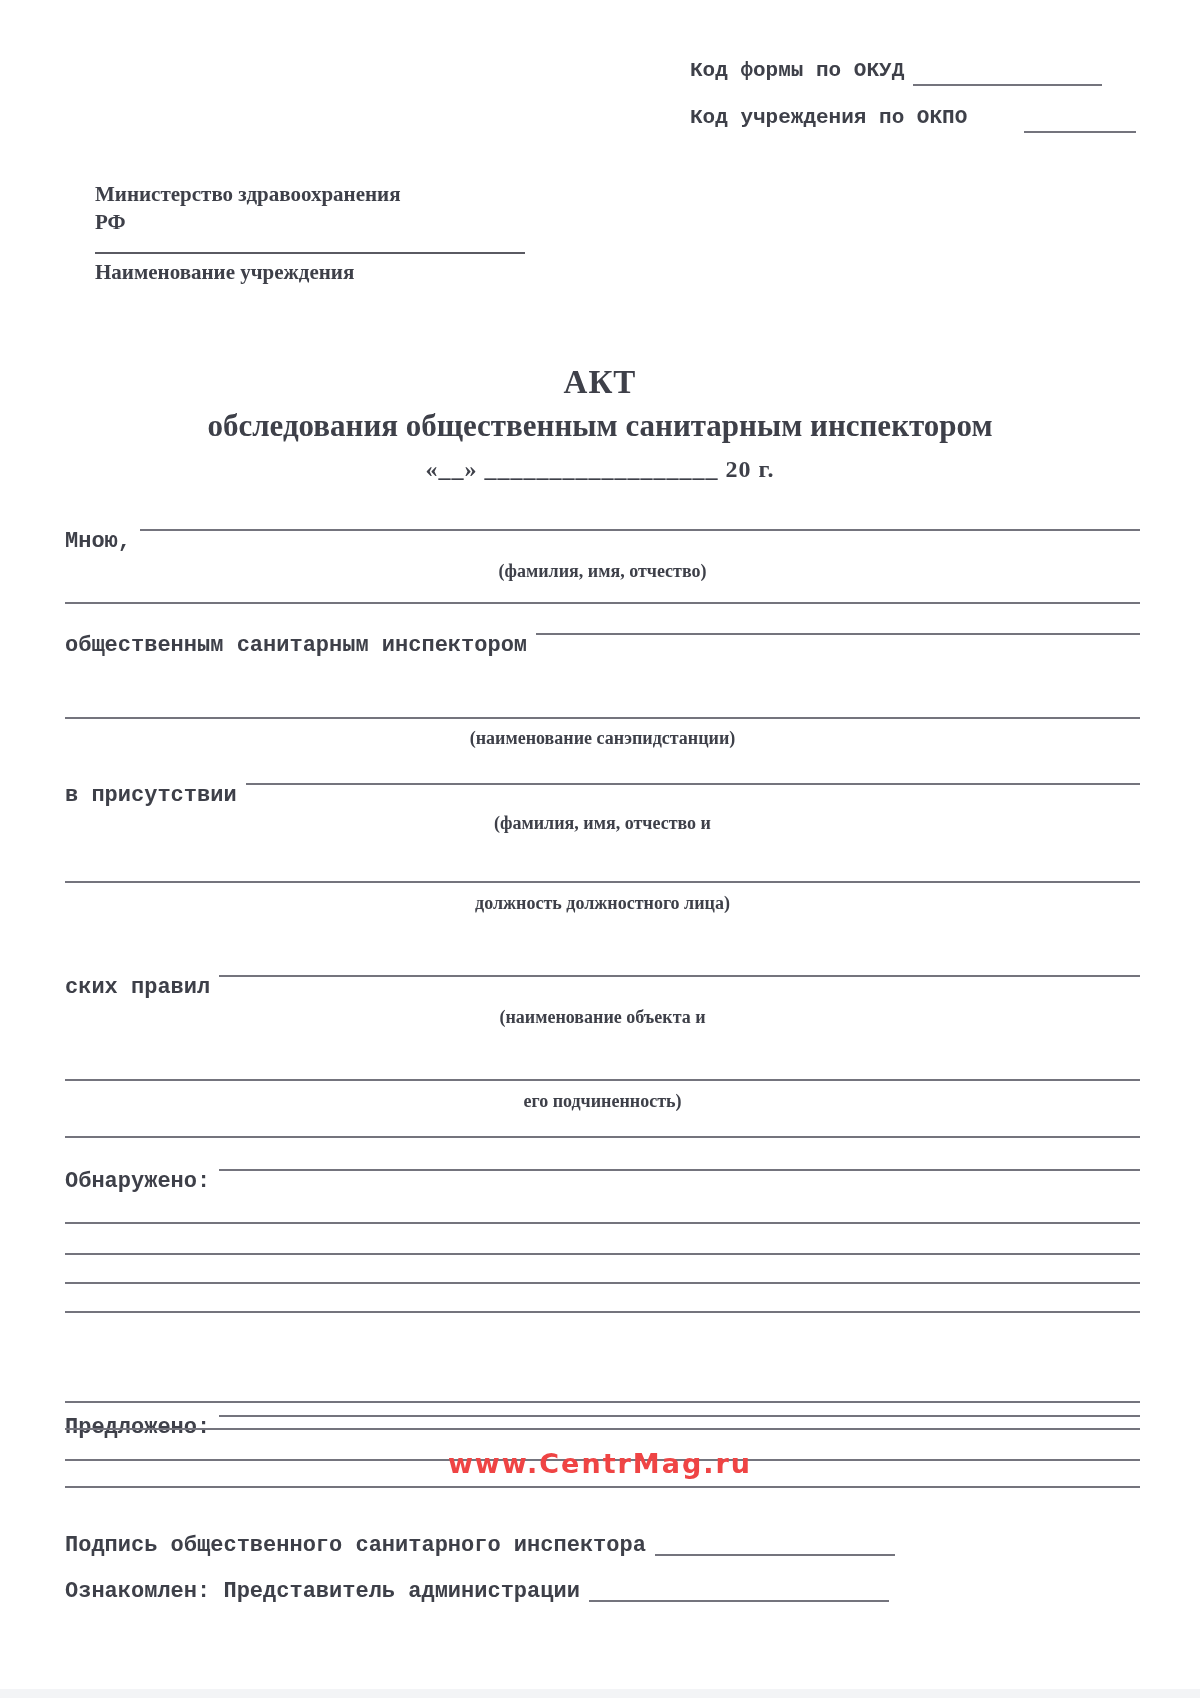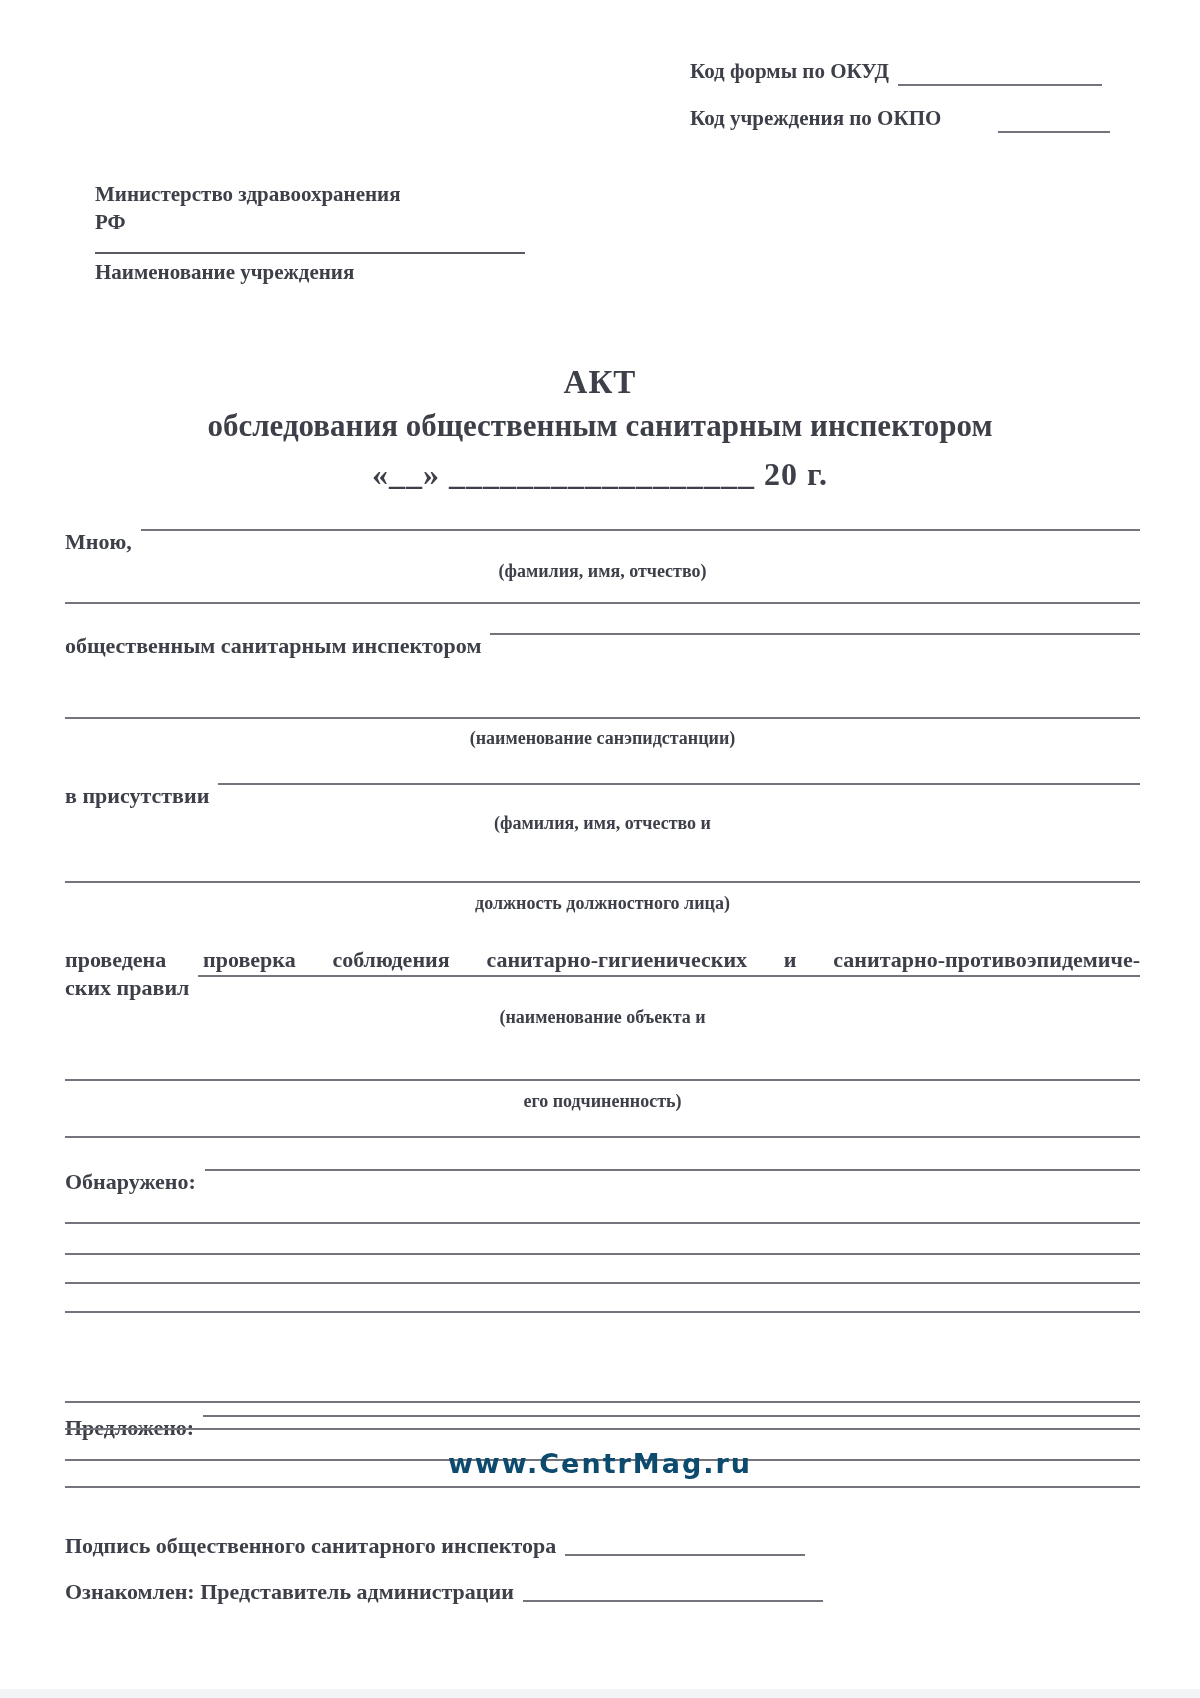--- a/index.html
+++ b/index.html
@@ -10,44 +10,44 @@
     font-family:"Liberation Serif", serif;
     font-weight:bold;
     color:#3e4049;
     overflow:hidden;
   }
   .abs{position:absolute;}
   
   .tr-block{top:56px;left:690px;width:412px;font-size:21px;line-height:30px;}
   .tr-row{display:flex;align-items:flex-end;}
   .tr-row + .tr-row{margin-top:17px;gap:48px;}
-  .lbl{white-space:nowrap;}
+  .lbl{white-space:nowrap;font-family:Liberation Mono, monospace;}
   .fill{flex:1 1 auto;border-bottom:2px solid #74747d;margin-left:9px;min-height:1px;}
   .fill-fixed{flex:0 0 auto;border-bottom:2px solid #74747d;margin-left:9px;}
   .fill-short{flex:0 0 112px;}
   
   .hdr-left{top:180px;left:95px;width:430px;text-align:left;font-size:21px;line-height:28px;}
   .hdr-underline{margin-top:16px;border-top:2px solid #5a5a62;height:0;}
   .hdr-caption{margin-top:4px;}
   .hdr-right{top:180px;left:610px;width:385px;text-align:center;font-size:21px;line-height:28px;}
   
   .title1{top:364px;left:0;width:100%;text-align:center;font-size:33px;letter-spacing:1px;}
   .title2{top:408px;left:0;width:100%;text-align:center;font-size:31px;}
-  .title-date{top:456px;left:0;width:100%;text-align:center;font-size:32px;letter-spacing:1px;}
+  .title-date{top:456px;left:0;width:100%;text-align:center;font-size:24px;letter-spacing:1px;}
   
   .cw{left:65px;width:1075px;}
   .row{display:flex;align-items:flex-start;font-size:22px;line-height:28px;}
   .hint{left:65px;width:1075px;text-align:center;font-size:18px;line-height:22px;}
   .hline{position:absolute;left:65px;width:1075px;border-top:2.5px solid #74747d;height:0;}
   .par-justify{font-size:22px;line-height:28px;text-align:justify;text-align-last:justify;word-spacing:6px;}
   
   .watermark{
     top:1448px;left:0;width:100%;text-align:center;
     font-family:"DejaVu Sans", sans-serif;font-weight:bold;
-    font-size:27px;letter-spacing:2px;color:#0c4a6e;
+    font-size:27px;letter-spacing:2px;color:#ef4444;
   }
   .page-edge{position:absolute;left:0;bottom:0;width:100%;height:9px;background:#f3f4f6;}
 </style>
 </head>
 <body>
 
 <div class="page">
 
   <div class="abs tr-block">
     <div class="tr-row">
@@ -87,21 +87,20 @@
   <div class="abs hint" style="top:727px;">(наименование санэпидстанции)</div>
 
   <div class="abs cw row" style="top:782px;">
     <span class="lbl">в присутствии</span>
     <span class="fill"></span>
   </div>
   <div class="abs hint" style="top:812px;">(фамилия, имя, отчество и</div>
   <div class="hline" style="top:881px;"></div>
   <div class="abs hint" style="top:892px;">должность должностного лица)</div>
 
-  <div class="abs cw par-justify" style="top:946px;">проведена проверка соблюдения санитарно-гигиенических и санитарно-противоэпидемиче-</div>
   <div class="abs cw row" style="top:974px;">
     <span class="lbl">ских правил</span>
     <span class="fill"></span>
   </div>
   <div class="abs hint" style="top:1006px;">(наименование объекта и</div>
   <div class="hline" style="top:1079px;"></div>
   <div class="abs hint" style="top:1090px;">его подчиненность)</div>
   <div class="hline" style="top:1136px;"></div>
 
   <div class="abs cw row" style="top:1168px;">

